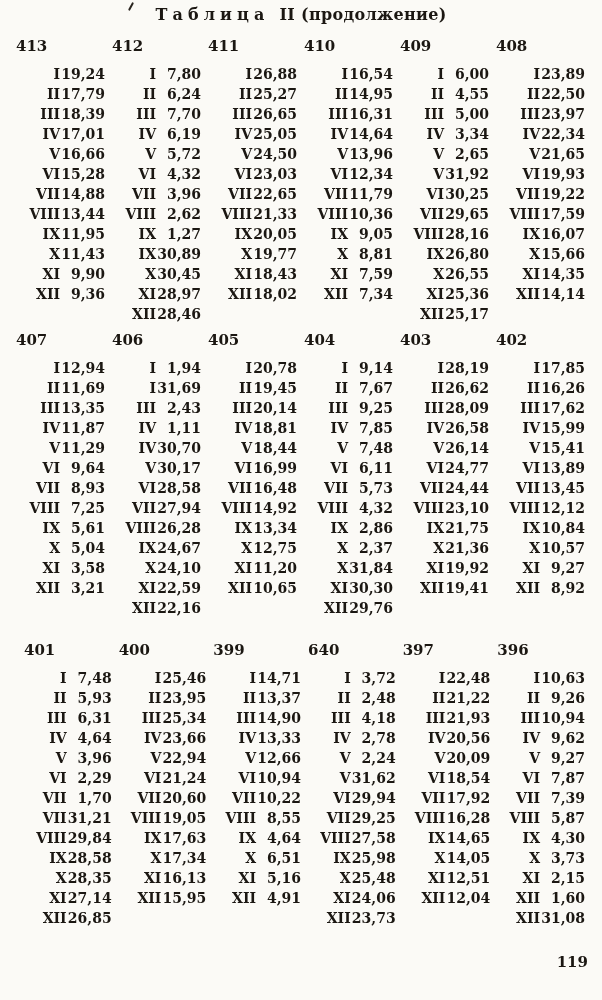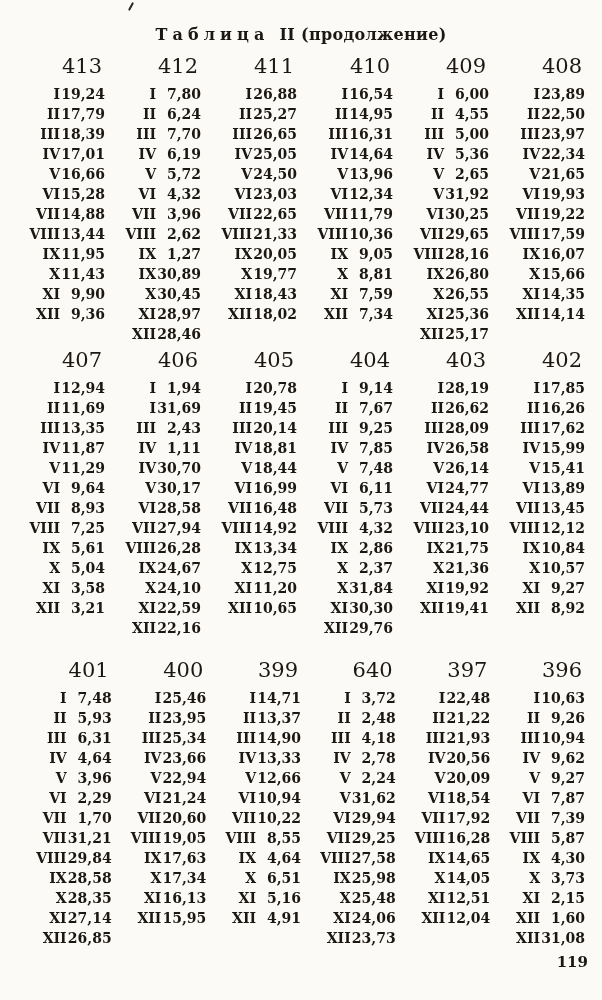--- a/index.html
+++ b/index.html
@@ -12,41 +12,41 @@
   }
   .page { position: relative; width: 602px; height: 1000px; }
 
   .pen-mark {
     position: absolute; left: 130px; top: 2px;
     width: 2px; height: 9px; background: #2a2520;
     transform: rotate(28deg); border-radius: 1px;
   }
 
   .title {
-    padding-top: 24px;
+    padding-top: 4px;
     text-align: center;
     font-size: 16px; font-weight: 700;
     line-height: 22px;
     white-space: nowrap;
   }
   .title .spaced { letter-spacing: 0.32em; }
   .title .suffix { margin-left: 10px; letter-spacing: 0.02em; }
 
   .block {
     display: flex;
     padding-left: 16px; padding-right: 10px;
   }
   .block-1 { margin-top: 10px; }
   .block-2 { margin-top: 6px; }
   .block-3 { margin-top: 22px; margin-left: 8px; }
 
   .col { width: 96px; }
   .col-header {
-    text-align: right;
-    font-size: 21px; font-weight: 400;
+    text-align: left;
+    font-size: 15px; font-weight: 700;
     height: 20px; line-height: 20px;
     margin-bottom: 8px;
     padding-right: 10px;
   }
   .row {
     display: flex;
     height: 20px; line-height: 20px;
     font-size: 14px; font-weight: 700;
     justify-content: flex-end;
     padding-right: 7px;
@@ -288,21 +288,21 @@
         <div class="row">
           <span class="roman">II</span>
           <span class="val">4,55</span>
         </div>
         <div class="row">
           <span class="roman">III</span>
           <span class="val">5,00</span>
         </div>
         <div class="row">
           <span class="roman">IV</span>
-          <span class="val">5,36</span>
+          <span class="val">3,34</span>
         </div>
         <div class="row">
           <span class="roman">V</span>
           <span class="val">2,65</span>
         </div>
         <div class="row">
           <span class="roman">V</span>
           <span class="val">31,92</span>
         </div>
         <div class="row">

